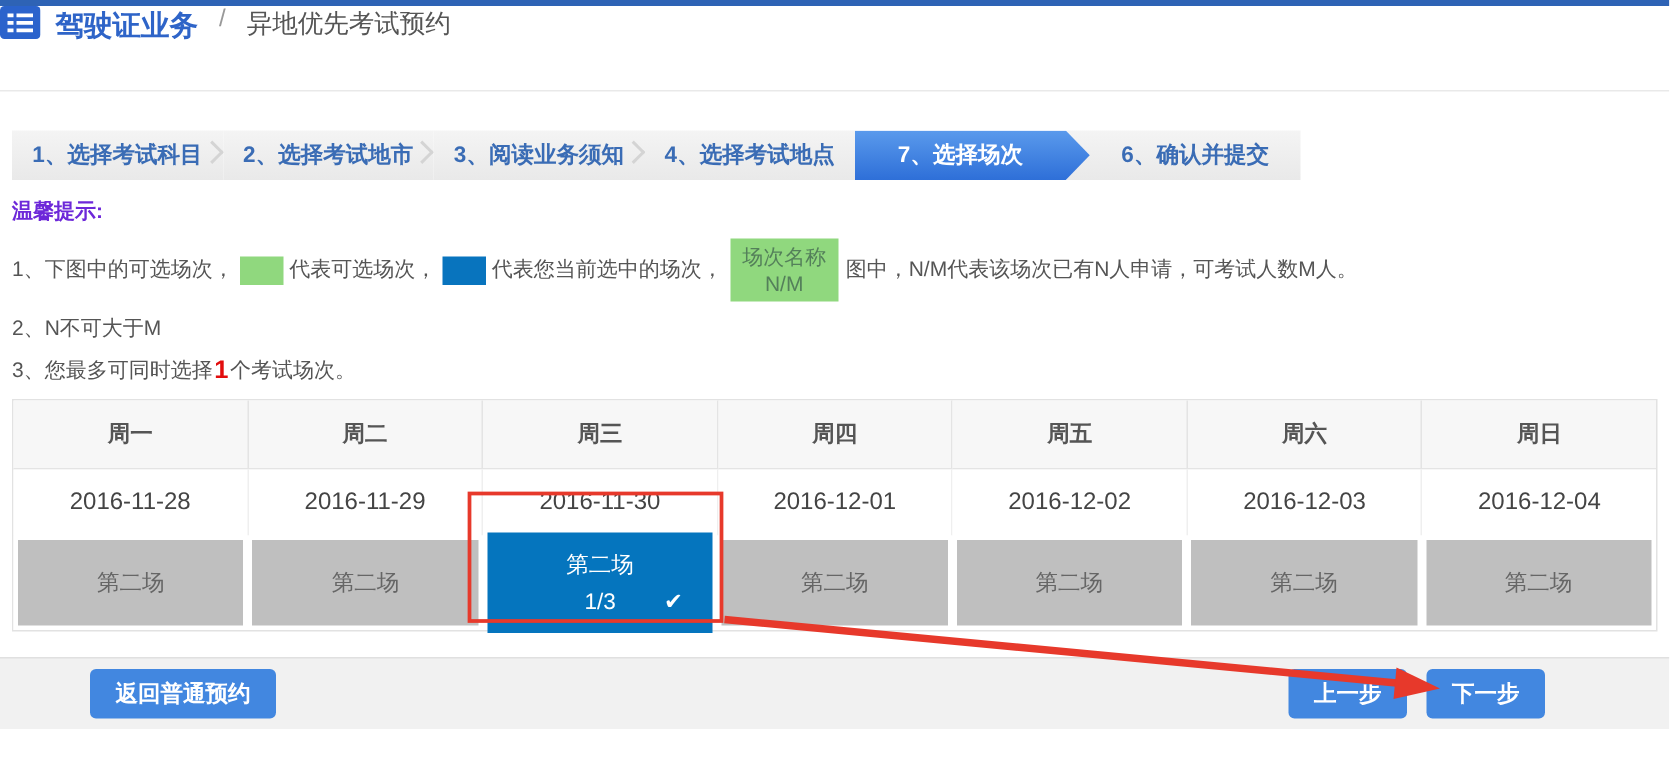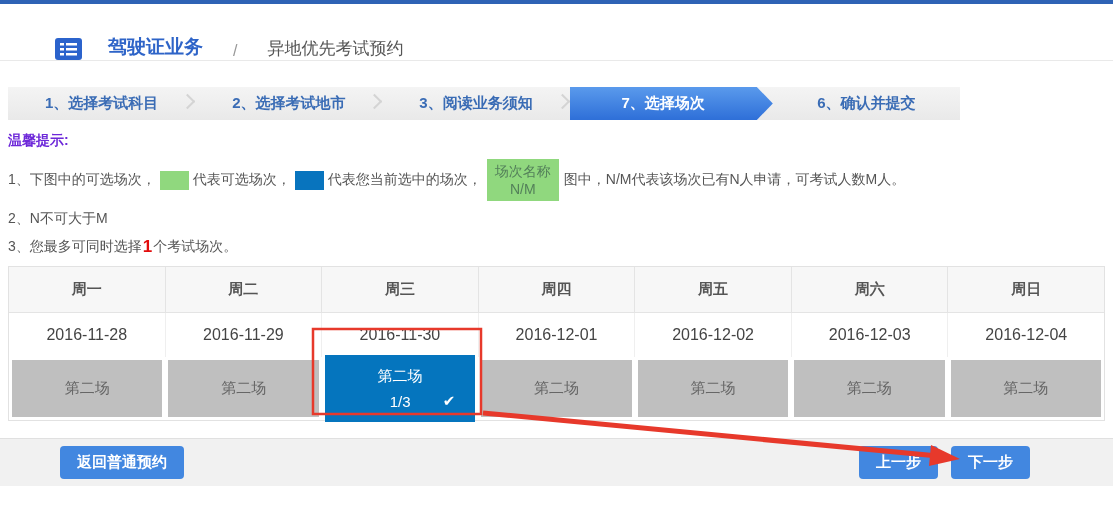--- a/index.html
+++ b/index.html
@@ -3,28 +3,28 @@
 <meta charset="utf-8">
 <style>
   * { margin:0; padding:0; box-sizing:border-box; }
   body { background:#fff; font-family:"Liberation Sans","DejaVu Sans",sans-serif; }
   .page { position:relative; width:1113px; height:519px; background:#fff; overflow:hidden; }
 
   
   .topline { height:4px; background:#2e63b5; }
 
   
-  .header { display:flex; align-items:flex-end; height:57px; padding-left:55px; border-bottom:1px solid #e9e9e9;gap:16px; }
+  .header { display:flex; align-items:flex-start; height:57px; border-bottom:1px solid #e9e9e9; }
   .crumb-icon { width:27px; height:22px; margin-right:10px; }
   .crumb-section { color:#2e64c8; font-size:19px; font-weight:bold; }
   .crumb-sep { color:#999; font-size:16px; margin:0 14px; }
   .crumb-page { color:#555; font-size:17px; }
 
   
-  .steps { display:flex; width:952px; margin:26px 0 0 8px; height:33px; }
+  .steps { display:flex; width:859px; margin:26px 0 0 8px; height:33px; }
   .step { flex:1; position:relative; display:flex; align-items:center; justify-content:center;
           background:linear-gradient(#f4f4f4,#e9e9e9); color:#3a6cb5; font-size:15px; font-weight:bold; }
   .step .chev { position:absolute; right:2px; top:9px; width:11px; height:11px;
           border-top:2px solid #d4d4d4; border-right:2px solid #d4d4d4; transform:rotate(45deg); }
   .step.active { background:linear-gradient(#5a9aec,#2e6fd8); color:#fff; z-index:2; margin-right:-16px;
           clip-path:polygon(0 0, calc(100% - 16px) 0, 100% 50%, calc(100% - 16px) 100%, 0 100%);
           padding-right:16px; }
   .step.after-active { padding-left:16px; }
 
   
@@ -95,20 +95,23 @@
       <span class="chev"></span>
     </div>
     <div class="step">
       <span>2、选择考试地市</span>
       <span class="chev"></span>
     </div>
     <div class="step">
       <span>3、阅读业务须知</span>
       <span class="chev"></span>
     </div>
+    <div class="step">
+      <span>4、选择考试地点</span>
+    </div>
     <div class="step active">
       <span>7、选择场次</span>
     </div>
     <div class="step after-active">
       <span>6、确认并提交</span>
     </div>
   </div>
 
   <div class="tips">
     <div class="tips-title">温馨提示:</div>

